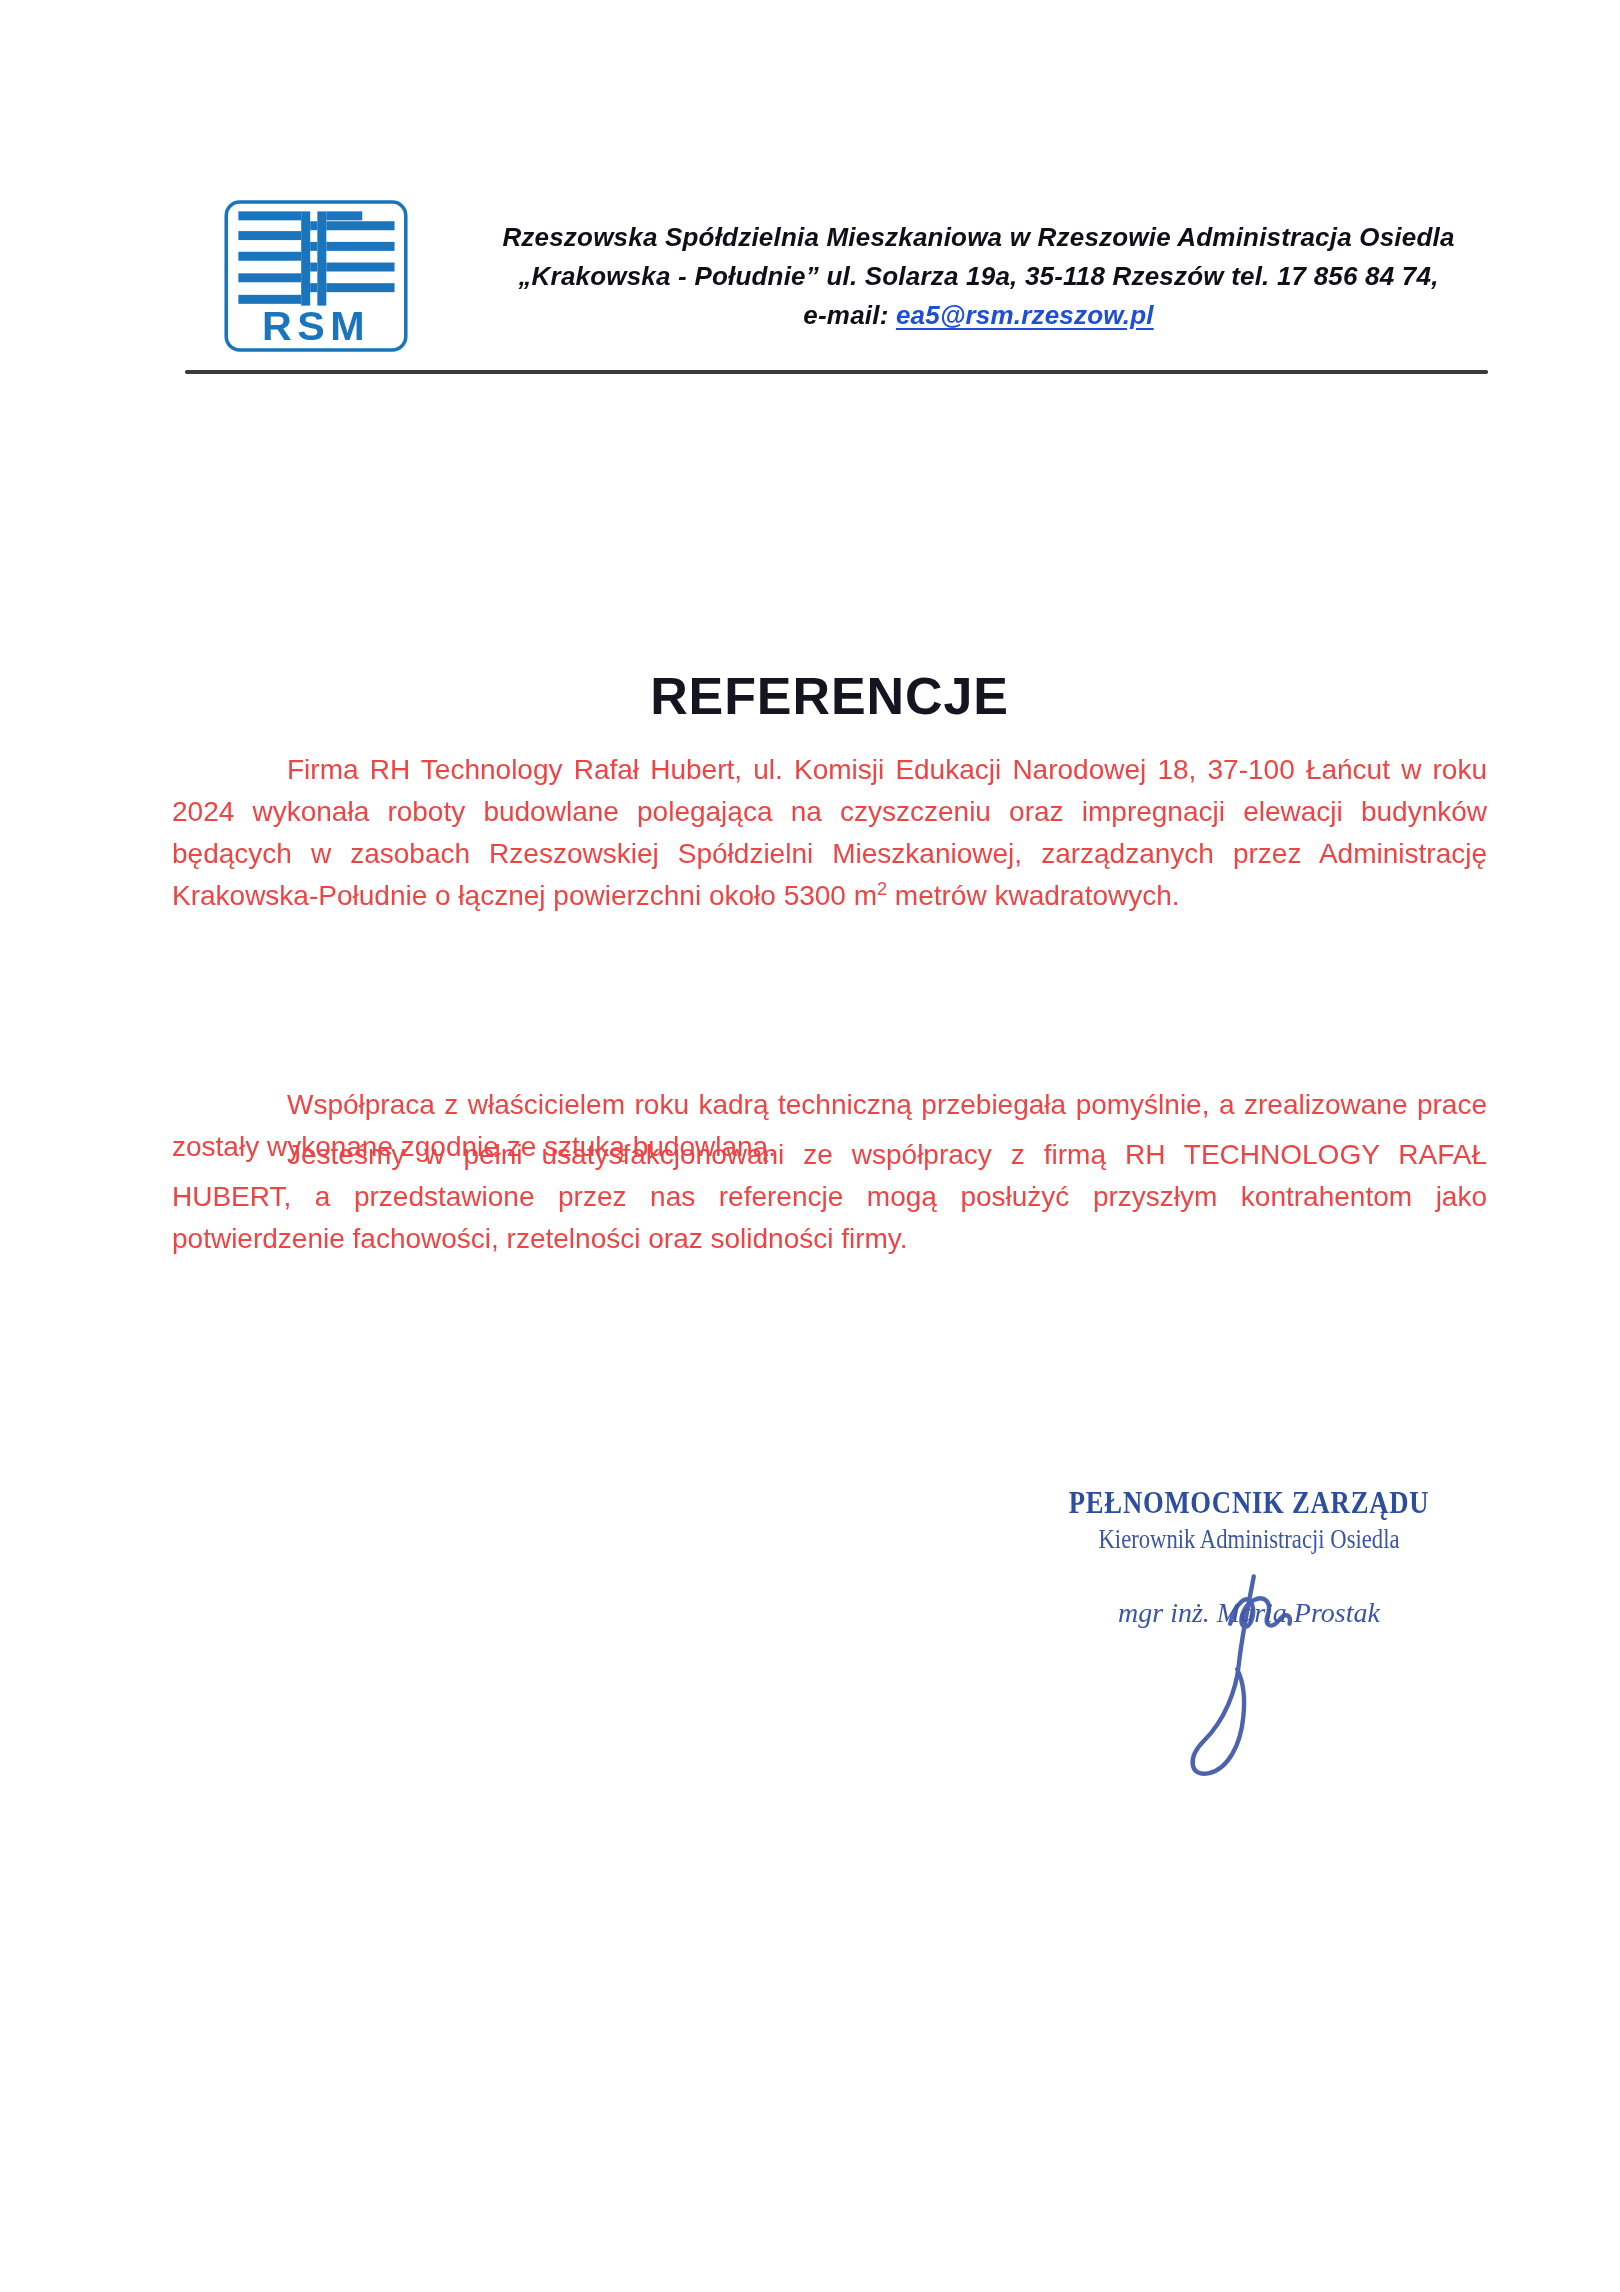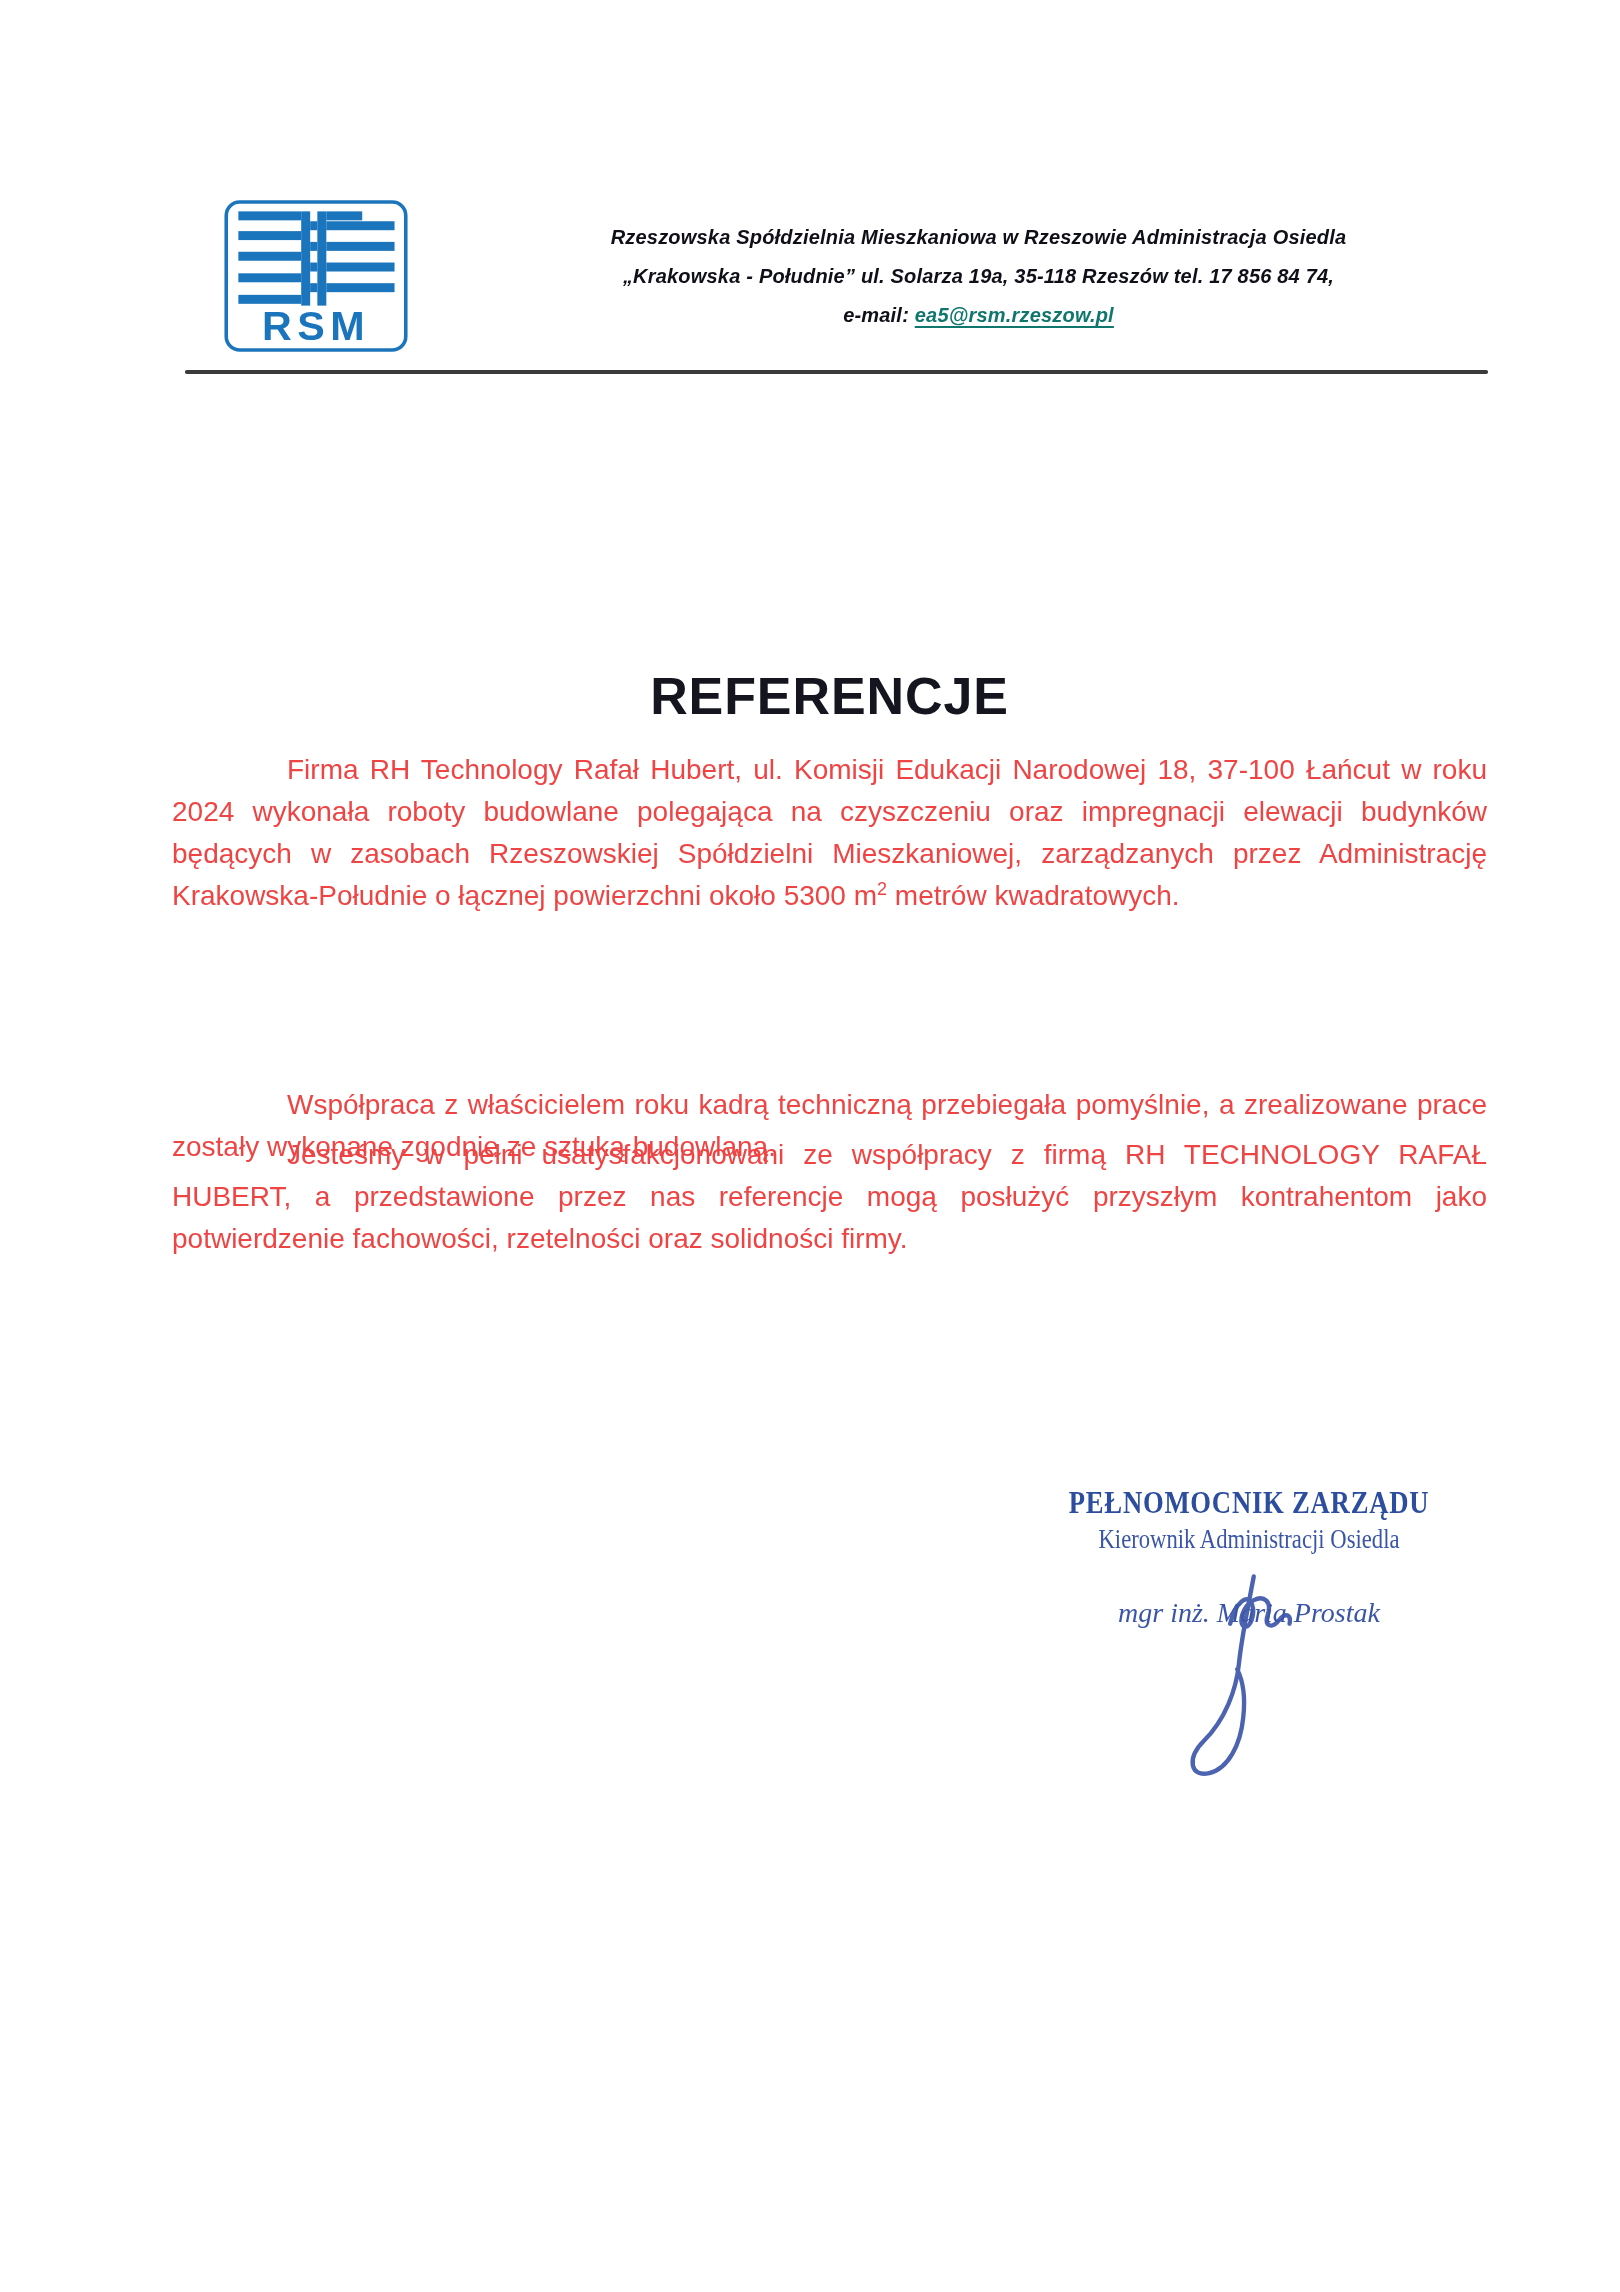--- a/index.html
+++ b/index.html
@@ -15,26 +15,26 @@
   
   .logo{
     position:absolute;left:224px;top:182px;width:184px;height:188px;
   }
   .logo svg{display:block;width:100%;height:100%;}
 
   .head-text{
     position:absolute;left:466px;top:218px;width:1025px;
     text-align:center;
     font-weight:bold;font-style:italic;
-    font-size:20px;line-height:39px;
+    font-size:26px;line-height:39px;
     color:#0f0f18;
     letter-spacing:0.2px;
   }
   .head-text .email-link{
-    color:#0f766e;text-decoration:underline;
+    color:#1d4ed8;text-decoration:underline;
     text-underline-offset:3.6px;
   }
 
   .rule{
     position:absolute;left:185px;top:370px;width:1303px;height:3.6px;
     background:#3b3b3b;border-radius:1.8px;
   }
 
   
   .doc-title{

